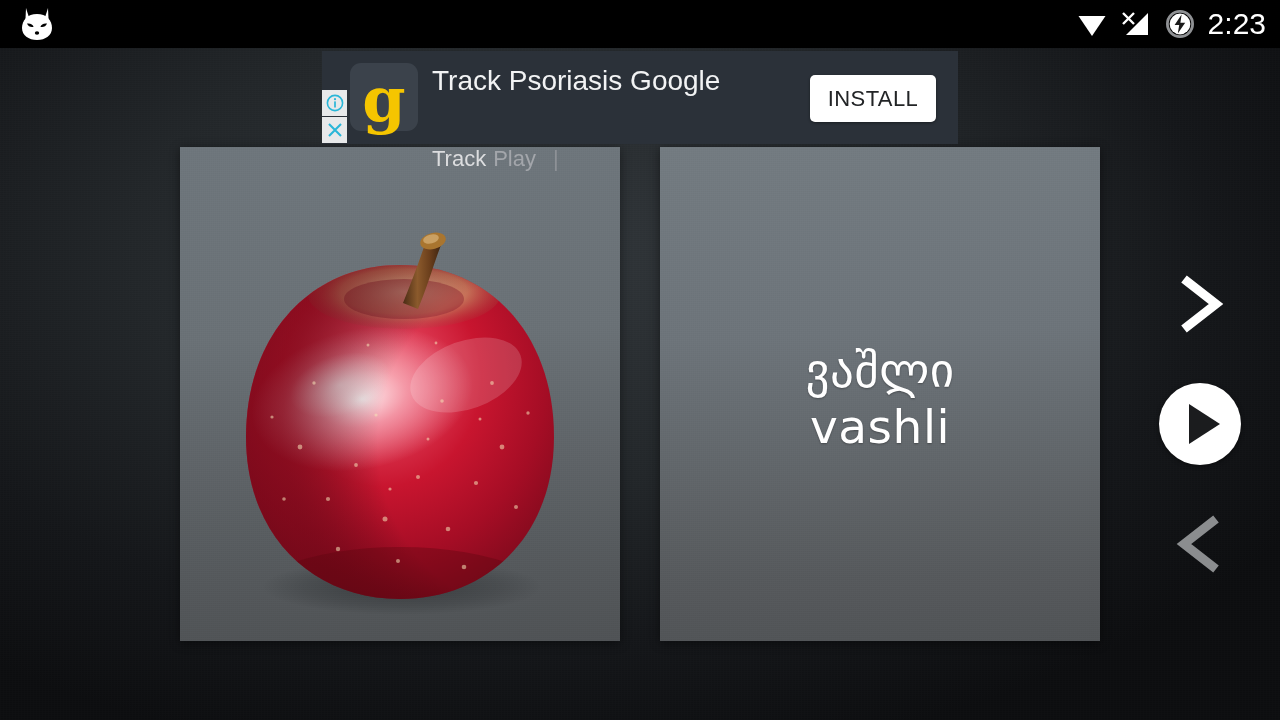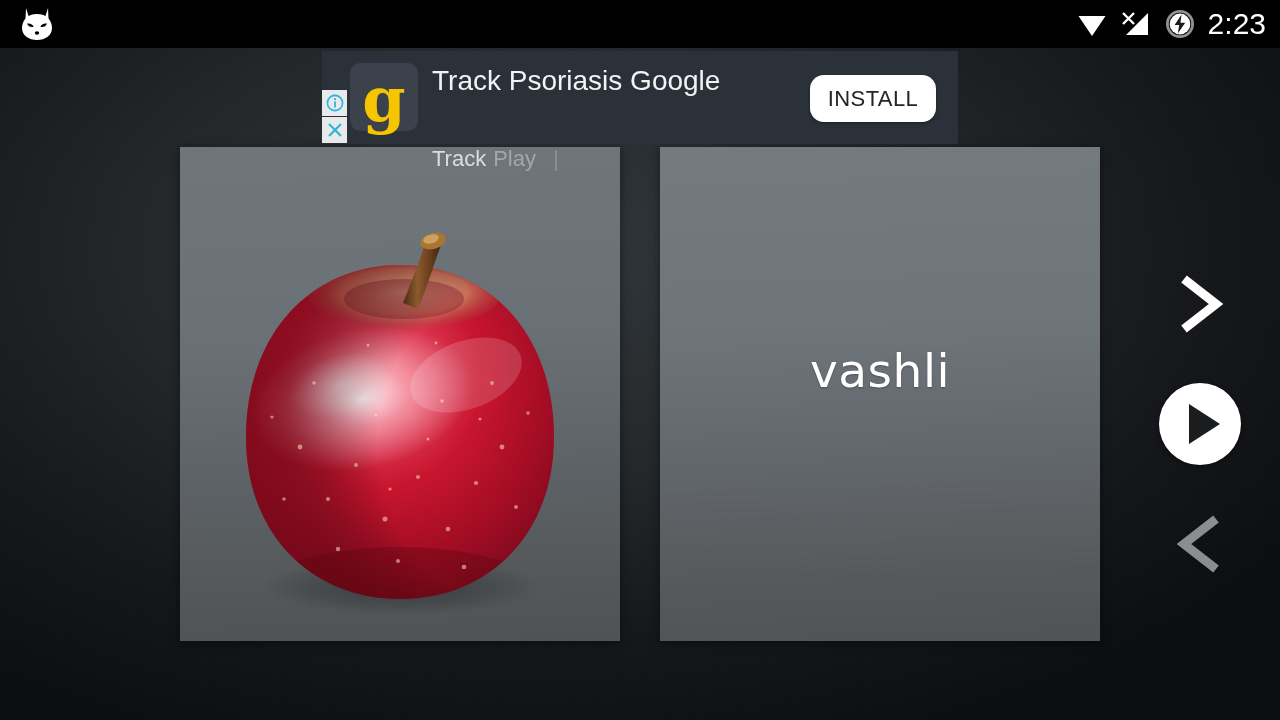--- a/index.html
+++ b/index.html
@@ -227,21 +227,21 @@
   }
   .ad-google { color: #dcdddf; }
   .ad-play   { color: #a3a6ab; margin-top: 44px; }
   .ad-sep    { color: #8d9196; font-size: 22px; padding-left: 10px; }
 
   .ad-install {
     position: absolute;
     left: 488px; top: 24px;
     width: 126px; height: 47px;
     background: #ffffff;
-    border-radius: 14px;
+    border-radius: 5px;
     display: flex;
     align-items: center;
     justify-content: center;
     color: #222426;
     font-size: 22px;
     letter-spacing: .4px;
     box-shadow: 0 1px 3px rgba(0,0,0,.4);
   }
 </style>
 </head>
@@ -356,20 +356,21 @@
         <path d="M246 94 C240 112 232 134 223 156 L238 162 C248 138 254 116 261 98 Z" fill="url(#stemG)"></path>
         <ellipse cx="253" cy="94" rx="13" ry="8" fill="#a9752f" transform="rotate(-14 253 94)"></ellipse>
         <ellipse cx="251" cy="92" rx="8" ry="4.5" fill="#caa063" transform="rotate(-14 251 92)"></ellipse>
       </svg>
     </div>
   </div>
 
   <div class="card card-word">
     <div class="grain"></div>
     <div class="word-block">
+      <div class="word-native">ვაშლი</div>
       <div class="word-latin">vashli</div>
     </div>
   </div>
 
   <div class="ctrl ctrl-next">
     <svg width="52" height="60" viewBox="0 0 52 60">
       <path d="M10 5 L42 30 L10 55" fill="none" stroke="#ffffff" stroke-width="9" stroke-linecap="butt" stroke-linejoin="miter"></path>
     </svg>
   </div>
 

